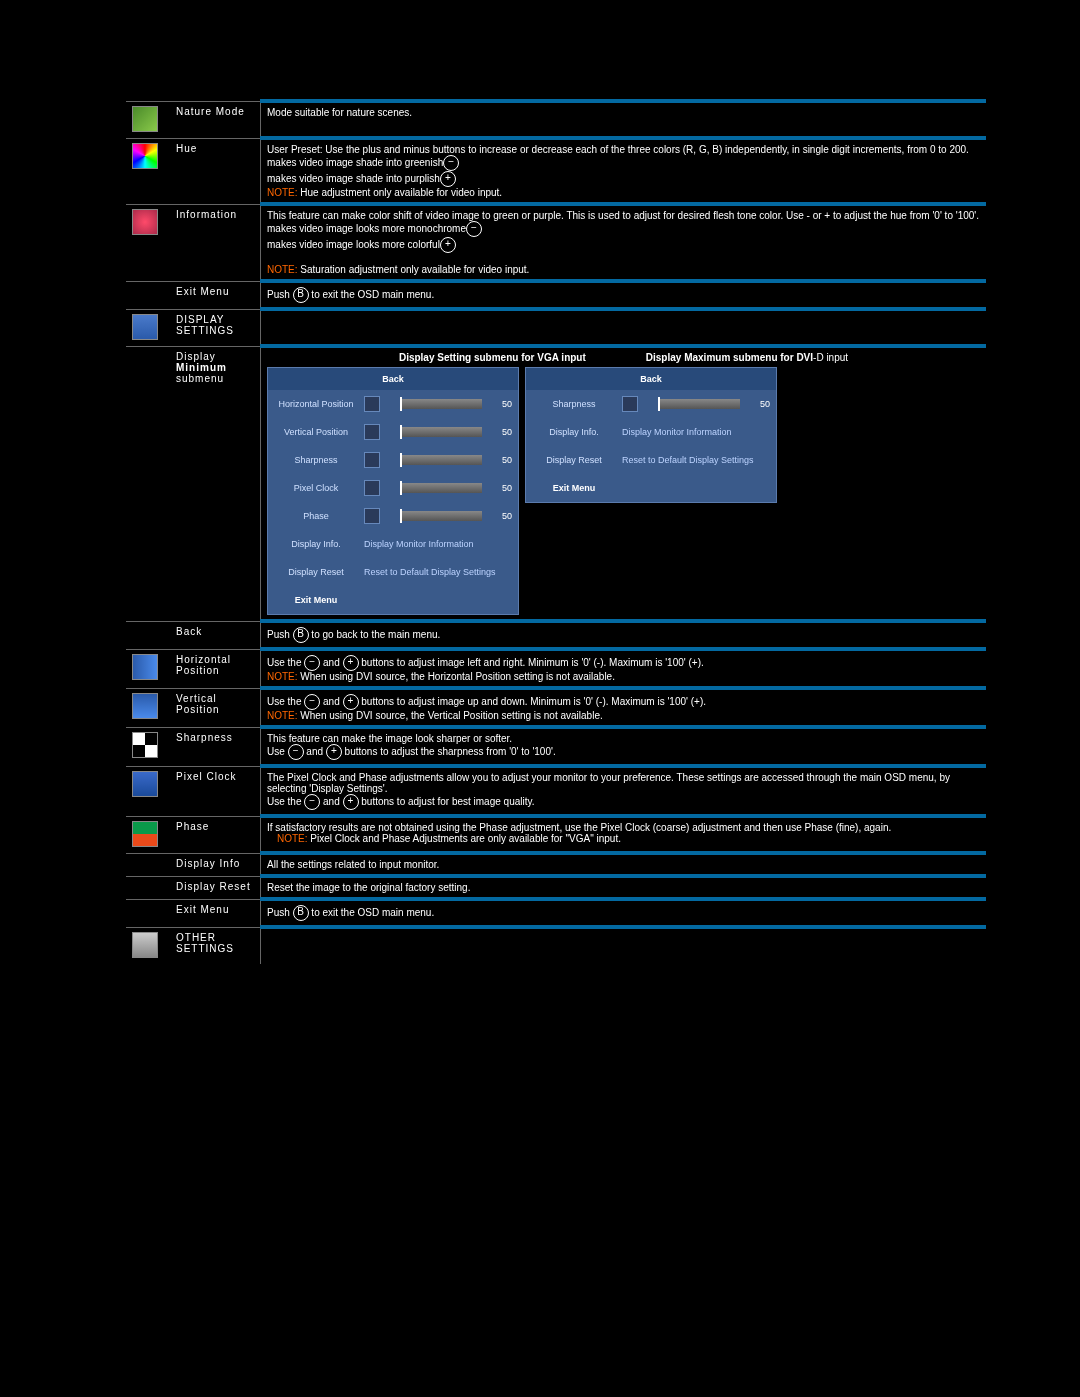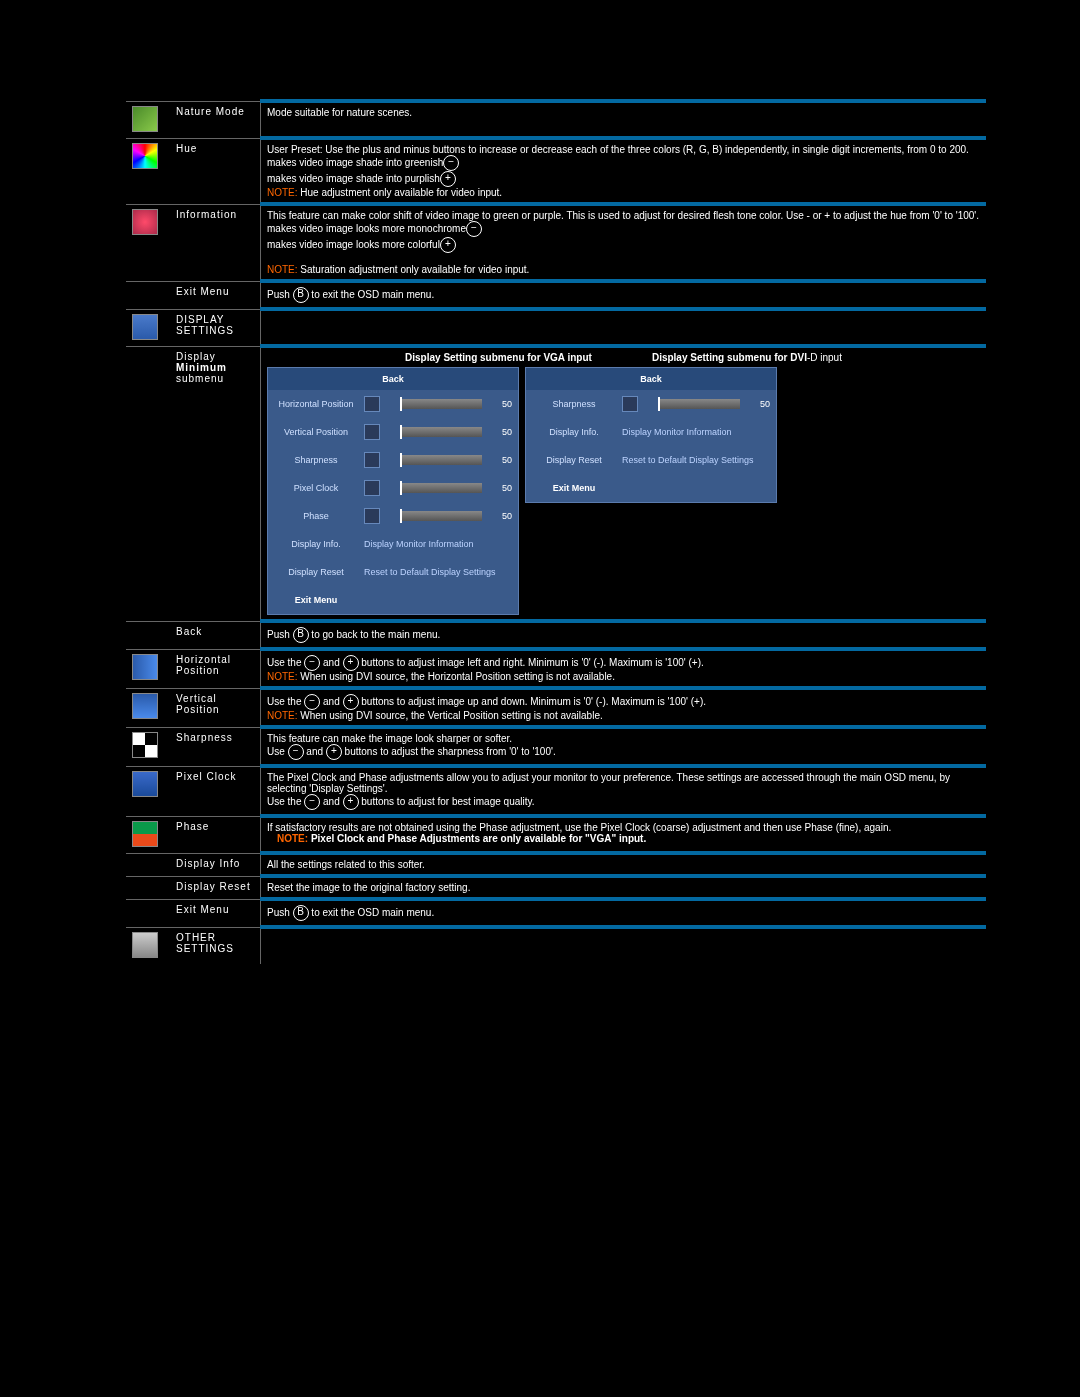--- a/index.html
+++ b/index.html
@@ -69,21 +69,21 @@
           <td class="c-icon"><span class="icon-box" style="background: linear-gradient(rgb(74, 122, 202), rgb(42, 90, 170)); border: 1px solid rgb(136, 136, 136);"></span></td>
           <td class="c-label"><span class="hdr-sec">DISPLAY SETTINGS</span></td>
           <td class="c-desc">&nbsp;</td>
         </tr>
         <tr>
           <td class="c-icon"></td>
           <td class="c-label">Display<br><b>Minimum</b><br>submenu</td>
           <td class="c-desc">
             <div style="display: flex; gap: 60px; margin-bottom: 4px; justify-content: center;">
               <b>Display Setting  submenu for VGA input</b>
-              <span><b>Display Setting  submenu for DVI</b>-D input</span>
+              <span><b>Display Maximum  submenu for DVI</b>-D input</span>
             </div>
             <div><div class="osd"><div class="osd-back">Back</div><div class="osd-row">
                   <div class="osd-lbl">Horizontal Position</div>
                   <div class="osd-val">
                     <span class="slider-ico"></span>
                     <div class="slider"></div>
                     <span>50</span>
                   </div>
                 </div><div class="osd-row">
                   <div class="osd-lbl">Vertical Position</div>
@@ -186,28 +186,28 @@
           <td class="c-desc">
             <div>The Pixel Clock and Phase adjustments allow you to adjust your monitor to your preference. These settings are accessed through the main OSD menu, by selecting 'Display Settings'.</div>
             <div>Use the <span class="btn-ico">−</span> and <span class="btn-ico">+</span> buttons to adjust for best image quality.</div>
           </td>
         </tr>
         <tr>
           <td class="c-icon"><span class="icon-box" style="background: linear-gradient(rgb(10, 154, 74) 50%, rgb(234, 74, 26) 50%); border: 1px solid rgb(136, 136, 136);"></span></td>
           <td class="c-label">Phase</td>
           <td class="c-desc">
             <div>If satisfactory results are not obtained using the Phase adjustment, use the Pixel Clock (coarse) adjustment and then use Phase (fine), again.</div>
-            <div style="padding-left: 10px; font-weight: bold;"><span class="note">NOTE:</span> Pixel Clock and Phase Adjustments are only available for "VGA" input.</div>
+            <div style="padding-left: 10px;"><span class="note">NOTE:</span> Pixel Clock and Phase Adjustments are only available for "VGA" input.</div>
           </td>
         </tr>
         <tr>
           <td class="c-icon"></td>
           <td class="c-label">Display Info</td>
           <td class="c-desc">
-            <div>All the settings related to this softer.</div>
+            <div>All the settings related to input monitor.</div>
           </td>
         </tr>
         <tr>
           <td class="c-icon"></td>
           <td class="c-label">Display Reset</td>
           <td class="c-desc">
             <div>Reset the image to the original factory setting.</div>
           </td>
         </tr>
         <tr>

